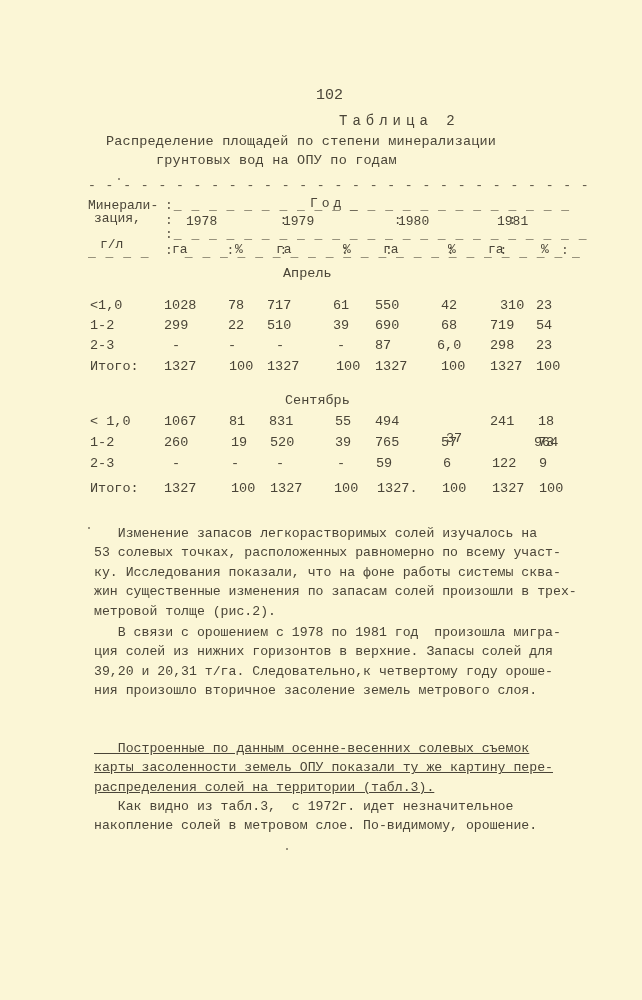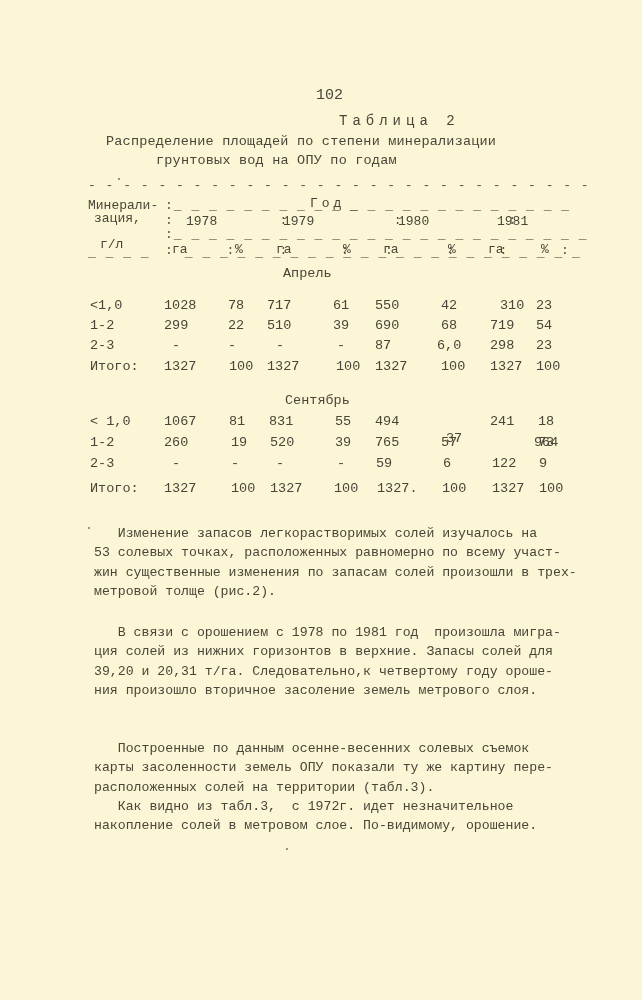--- a/index.html
+++ b/index.html
@@ -160,35 +160,36 @@
       <div class="cell" style="left:377px; top:481px;">1327.</div>
       <div class="cell" style="left:442px; top:481px;">100</div>
       <div class="cell" style="left:492px; top:481px;">1327</div>
       <div class="cell" style="left:539px; top:481px;">100</div>
     </div>
   </div>
 
   <div class="para" style="top:524px;">
     <span class="line">   Изменение запасов легкорастворимых солей изучалось на</span>
     <span class="line">53 солевых точках, расположенных равномерно по всему участ-</span>
+    <span class="line">ку. Исследования показали, что на фоне работы системы сква-</span>
     <span class="line">жин существенные изменения по запасам солей произошли в трех-</span>
     <span class="line">метровой толще (рис.2).</span>
   </div>
 
   <div class="para" style="top:623px;">
     <span class="line">   В связи с орошением с 1978 по 1981 год  произошла мигра-</span>
     <span class="line">ция солей из нижних горизонтов в верхние. Запасы солей для</span>
     <span class="line">39,20 и 20,31 т/га. Следовательно,к четвертому году ороше-</span>
     <span class="line">ния произошло вторичное засоление земель метрового слоя.</span>
   </div>
 
-  <div class="para" style="top:739px;">
+  <div class="para" style="top:739px;text-decoration:underline;">
     <span class="line">   Построенные по данным осенне-весенних солевых съемок</span>
     <span class="line">карты засоленности земель ОПУ показали ту же картину пере-</span>
-    <span class="line">расположенных солей на территории (табл.3).</span>
+    <span class="line">распределения солей на территории (табл.3).</span>
   </div>
 
   <div class="para" style="top:797px;">
     <span class="line">   Как видно из табл.3,  с 1972г. идет незначительное</span>
     <span class="line">накопление солей в метровом слое. По-видимому, орошение.</span>
   </div>
 
   <div class="stray" style="left:88px; top:527px;"></div>
   <div class="stray" style="left:286px; top:848px;"></div>
   <div class="stray" style="left:118px; top:178px;"></div>

